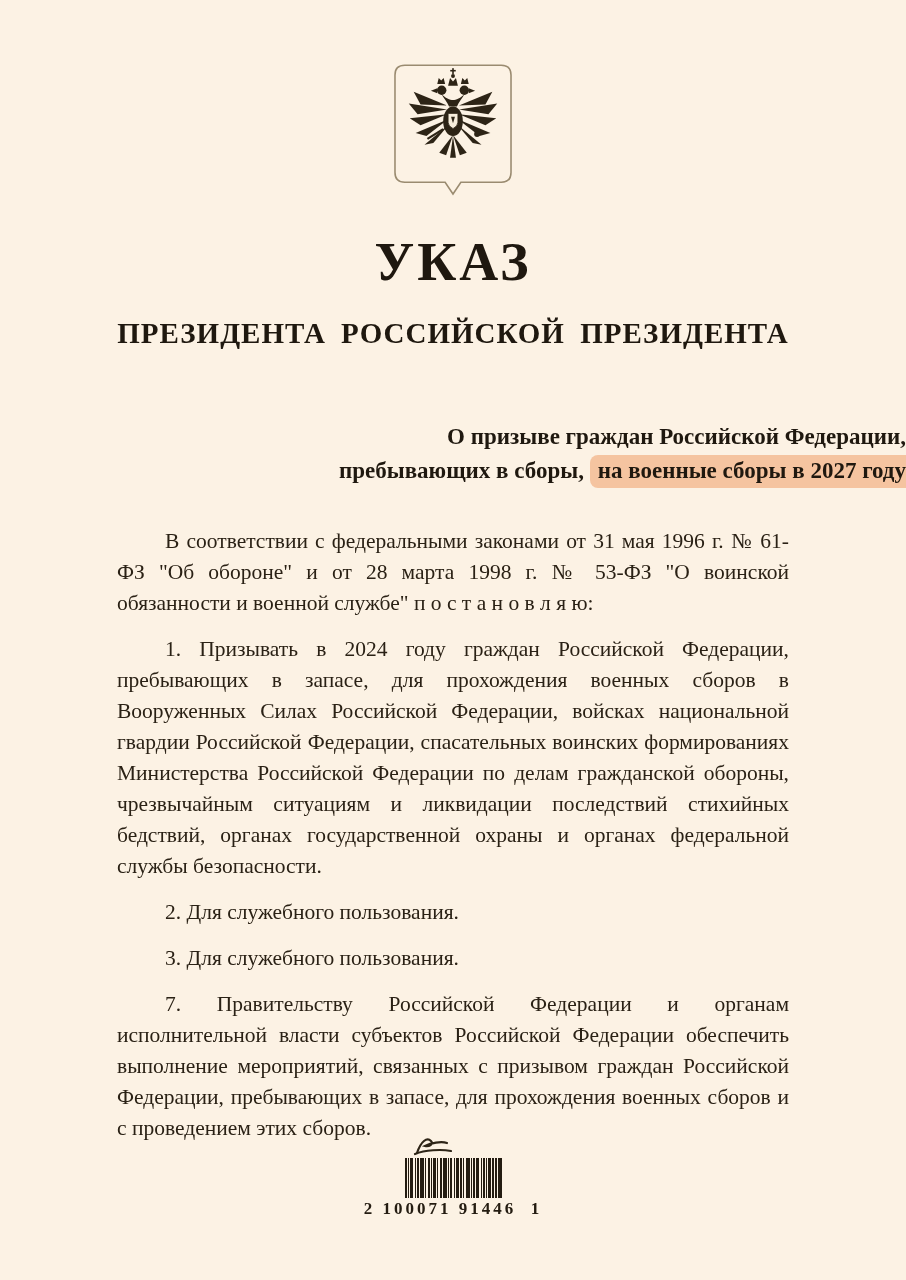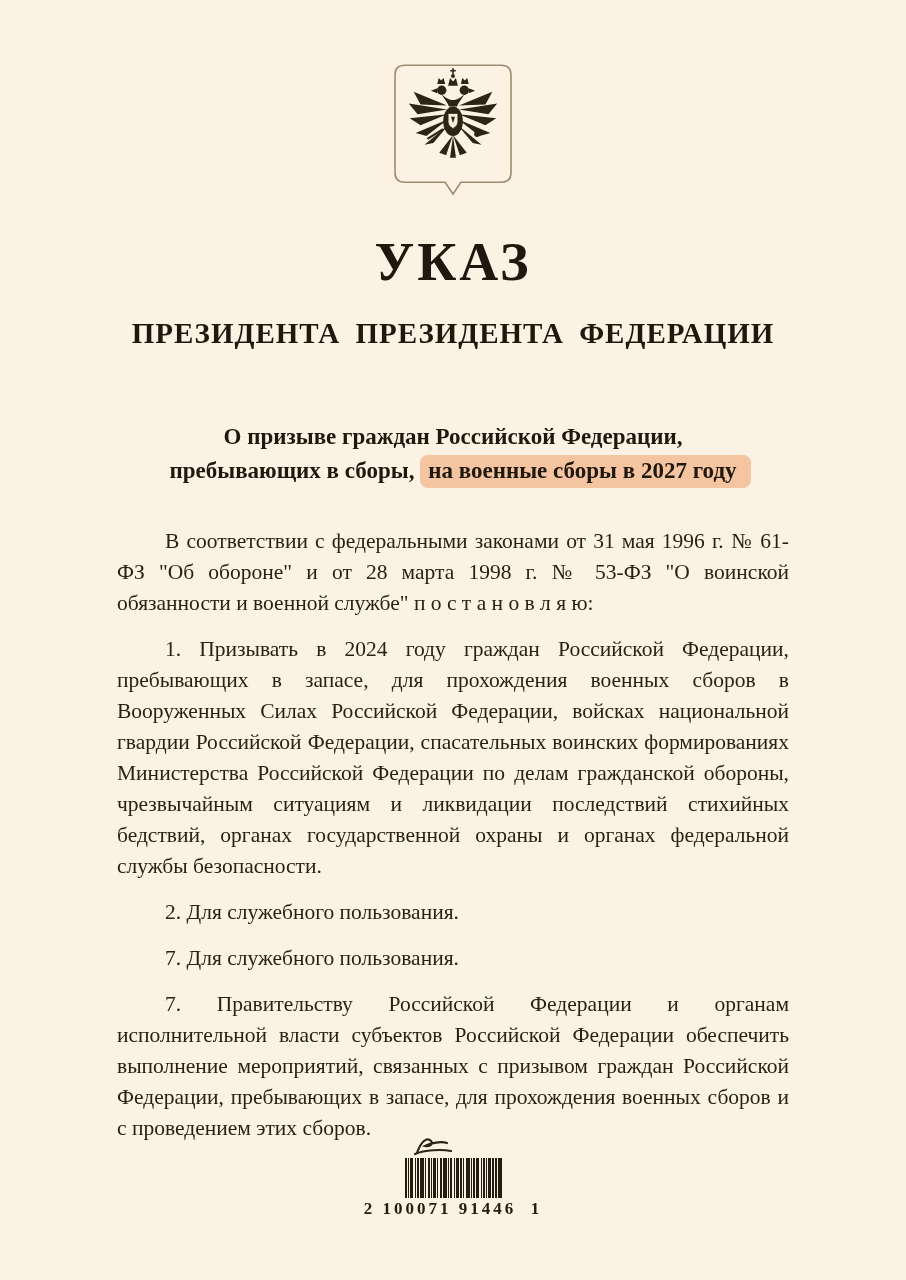--- a/index.html
+++ b/index.html
@@ -37,21 +37,21 @@
     margin:24px 0 0;
     text-align:center;
     font-size:29px;
     font-weight:bold;
     letter-spacing:1px;
     word-spacing:7px;
     color:var(--ink-strong);
   }
   .subject{
     margin-top:70px;
-    text-align:center;
+    text-align:right;
     font-size:23px;
     font-weight:bold;
     line-height:34px;
     color:var(--ink-strong);
   }
   .subject .hl{
     background:var(--highlight);
     border-radius:8px;
     padding:3px 14px 5px 8px;
     margin-right:-14px;
@@ -141,32 +141,32 @@
       <path d="M60,72 L46,90 L53,92.5 Z"></path>
       <path d="M60,73 L57,95 L63,95 Z"></path>
       <path d="M60,72 L74,90 L67,92.5 Z"></path>
 
       <path d="M55,50 H65 V59 Q65,63 60,65.5 Q55,63 55,59 Z" fill="#f7eedc" stroke="#2d2416" stroke-width="0.8"></path>
       <path d="M58,53.5 L62,53.5 L60,60 Z"></path>
     </g>
   </svg>
 
   <h1 class="doc-title">УКАЗ</h1>
-  <h2 class="doc-issuer">ПРЕЗИДЕНТА ПРЕЗИДЕНТА ФЕДЕРАЦИИ</h2>
+  <h2 class="doc-issuer">ПРЕЗИДЕНТА РОССИЙСКОЙ ПРЕЗИДЕНТА</h2>
 
   <div class="subject">
     <div>О призыве граждан Российской Федерации,</div>
     <div><span>пребывающих в сборы, </span><span class="hl">на военные сборы в 2027 году</span></div>
   </div>
 
   <div class="doc-body">
     <p>В соответствии с федеральными законами от 31 мая 1996 г. № 61-ФЗ "Об обороне" и от 28 марта 1998 г. № 53-ФЗ "О воинской обязанности и военной службе" п о с т а н о в л я ю:</p>
     <p>1. Призывать в 2024 году граждан Российской Федерации, пребывающих в запасе, для прохождения военных сборов в Вооруженных Силах Российской Федерации, войсках национальной гвардии Российской Федерации, спасательных воинских формированиях Министерства Российской Федерации по делам гражданской обороны, чрезвычайным ситуациям и ликвидации последствий стихийных бедствий, органах государственной охраны и органах федеральной службы безопасности.</p>
     <p class="spaced">2. Для служебного пользования.</p>
-    <p class="spaced">7. Для служебного пользования.</p>
+    <p class="spaced">3. Для служебного пользования.</p>
     <p class="spaced">7. Правительству Российской Федерации и органам исполнительной власти субъектов Российской Федерации обеспечить выполнение мероприятий, связанных с призывом граждан Российской Федерации, пребывающих в запасе, для прохождения военных сборов и с проведением этих сборов.</p>
   </div>
 
   <div class="barcode-block">
     <svg class="squiggle" viewBox="0 0 44 24" xmlns="http://www.w3.org/2000/svg">
       <path d="M6,19 C10,7 16,3 20,7 C23,10 18,13 14,12 C20,9 30,7 36,9" fill="none" stroke="#2d2416" stroke-width="2.2" stroke-linecap="round"></path>
       <path d="M4,20 C14,16 30,15 40,17" fill="none" stroke="#2d2416" stroke-width="2.2" stroke-linecap="round"></path>
     </svg>
     <div class="bars">
         <div class="bar" style="width: 2px;"></div>

